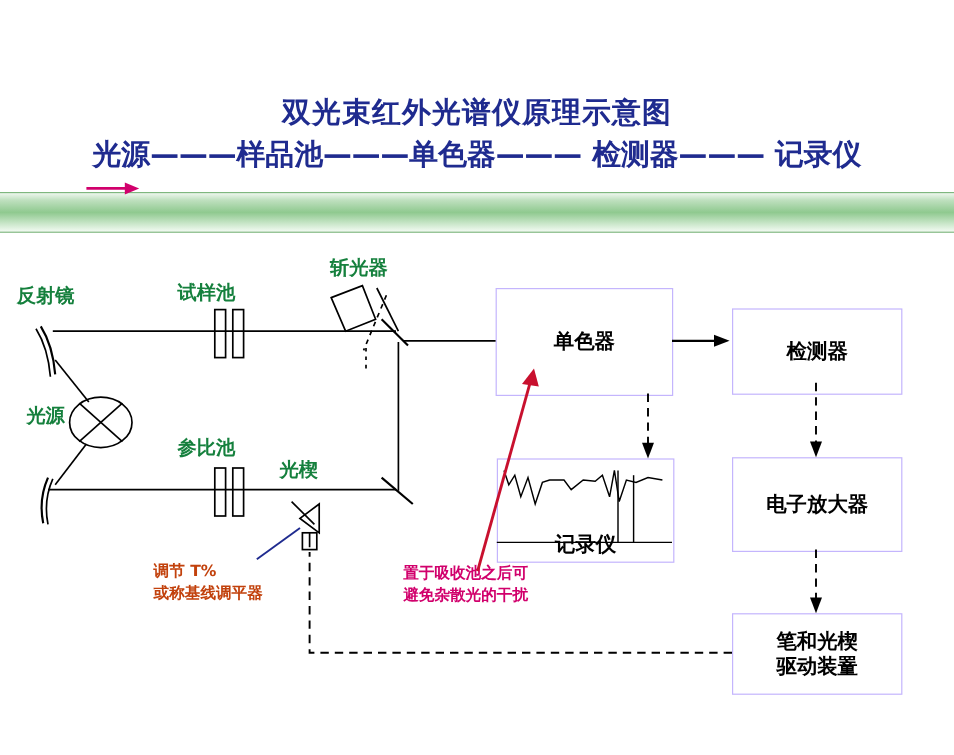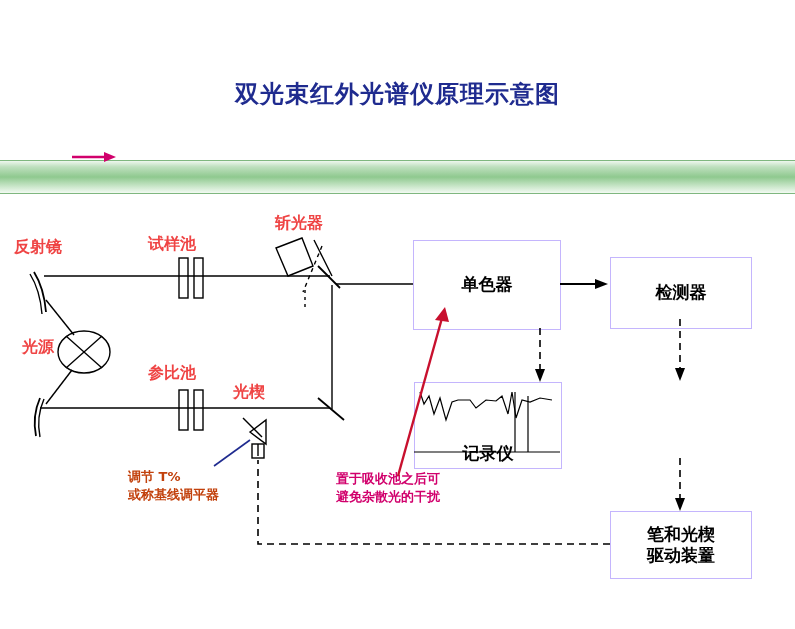--- a/index.html
+++ b/index.html
@@ -32,21 +32,21 @@
   }
 
   
   .box{
     position:absolute;border:1px solid #c4b5fd;background:#fff;
     display:flex;align-items:center;justify-content:center;text-align:left;
     font-family:Liberation Serif, serif;color:#000;font-weight:bold;
     font-size:17px;line-height:1.25;
   }
   .lbl{
-    position:absolute;font-family:"DejaVu Sans",sans-serif;color:#ef4444;
+    position:absolute;font-family:"DejaVu Sans",sans-serif;color:#15803d;
     font-weight:bold;font-size:16px;white-space:nowrap;
   }
   .note-blue{
     position:absolute;font-family:"DejaVu Sans",sans-serif;color:#c2410c;
     font-weight:bold;font-size:13px;line-height:1.35;white-space:nowrap;
   }
   .note-red{
     position:absolute;font-family:"DejaVu Sans",sans-serif;color:#d1006c;
     font-weight:bold;font-size:13px;line-height:1.35;white-space:nowrap;
   }
@@ -55,27 +55,29 @@
   .thin2{stroke:#000;stroke-width:1.8;fill:none;}
   .dash{stroke:#000;stroke-width:1.6;fill:none;stroke-dasharray:7 5;}
   .spec{stroke:#000;stroke-width:1.2;fill:none;}
 </style>
 </head>
 <body>
 
 <div class="slide">
 
   <div class="title-line1">双光束红外光谱仪原理示意图</div>
+  <div class="title-line2">光源———样品池———单色器——— 检测器——— 记录仪</div>
 
   <div class="greenbar"></div>
 
   <div class="box" style="left:413px;top:240px;width:146px;height:88px;">单色器</div>
 
   <div class="box" style="left:610px;top:249px;width:140px;height:70px;margin-top:8px;">检测器</div>
 
+  <div class="box" style="left:610px;top:381px;width:140px;height:77px;">电子放大器</div>
 
   <div class="box" style="left:610px;top:511px;width:140px;height:66px;white-space:pre-line;">笔和光楔
 驱动装罿</div>
 
   <div class="box" style="left:414px;top:382px;width:146px;height:81px;align-items:flex-end;justify-content:center;padding-bottom:4px;">
     <span>记录仪</span>
   </div>
 
   <div class="lbl" style="left:14px;top:237px;">反射镜</div>
   <div class="lbl" style="left:148px;top:234px;">试样池</div>

